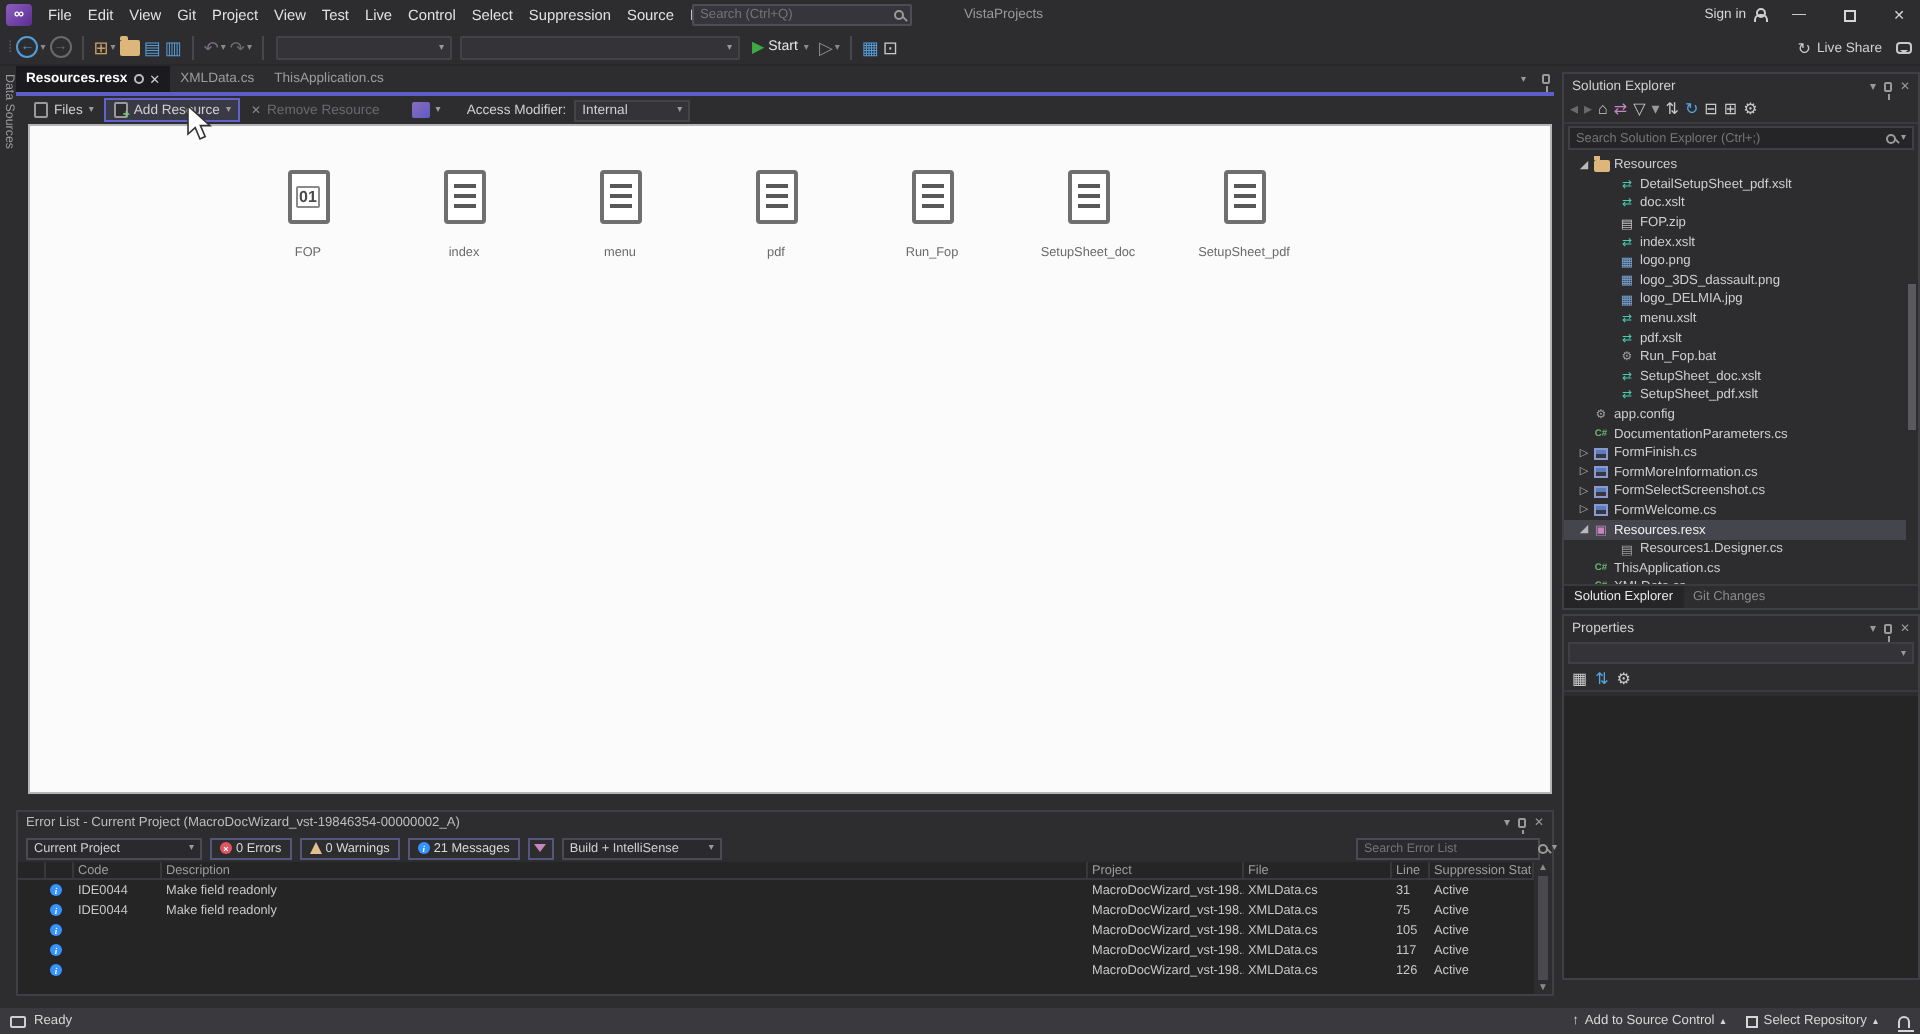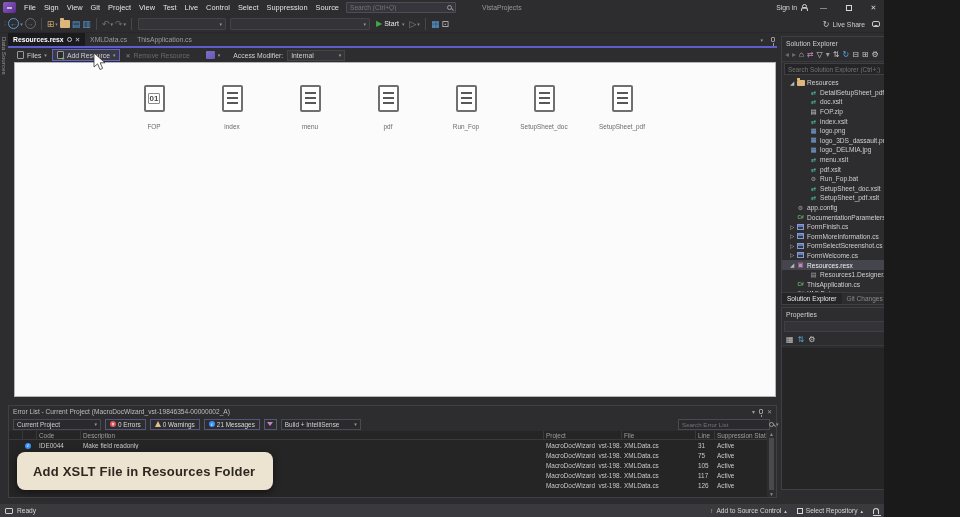--- a/index.html
+++ b/index.html
@@ -1,18 +1,18 @@
 <!DOCTYPE html>
 <html><head>
 <meta charset="utf-8">
 <style>
   * { margin:0; padding:0; box-sizing:border-box; }
   html,body { background:#1a1a1a; }
   body { font-family:"Liberation Sans","DejaVu Sans",sans-serif; }
-  .screen { position:relative; width:884px; height:517px; background:#2d2d30; overflow:hidden;
+  .screen { position:relative; width:960px; height:517px; background:#2d2d30; overflow:hidden;
             color:#d0d0d0; font-size:7px; }
 
   
   .titlebar { position:absolute; top:0; left:0; right:0; height:15px; background:#2d2d30;
               display:flex; align-items:center; }
   .vs-logo { width:13px; height:11px; margin:0 4px 0 3px; background:linear-gradient(135deg,#8b5fbf,#5c2d91);
              border-radius:2px; color:#fff; font-size:7px; font-weight:bold; display:flex; align-items:center; justify-content:center; }
   .menu-item { padding:0 4px; color:#e2e2e2; font-size:7.4px; height:15px; line-height:15px; cursor:default; }
   .qsearch { position:absolute; left:346px; top:2px; width:110px; height:11px; background:#35353b;
              border:1px solid #4d4d55; border-radius:1px; display:flex; align-items:center; padding:0 3px; }
@@ -171,21 +171,21 @@
 </style>
 </head>
 <body>
 
 <div class="screen">
 
   <div class="titlebar">
     <div class="vs-logo">∞</div>
     <div id="menu-strip" style="display:flex;">
         <div class="menu-item">File</div>
-        <div class="menu-item">Sign</div>
+        <div class="menu-item">Edit</div>
         <div class="menu-item">View</div>
         <div class="menu-item">Git</div>
         <div class="menu-item">Project</div>
         <div class="menu-item">View</div>
         <div class="menu-item">Test</div>
         <div class="menu-item">Live</div>
         <div class="menu-item">Control</div>
         <div class="menu-item">Select</div>
         <div class="menu-item">Suppression</div>
         <div class="menu-item">Source</div>
@@ -670,20 +670,17 @@
       </div>
       <div class="sb-item">
         <span class="repo-icon"></span>
         <span>Select Repository</span>
         <span class="sb-caret">▴</span>
       </div>
       <span class="bell-icon"></span>
     </div>
   </div>
 
-  <div class="callout">
-    <span class="callout-text">Add XSLT File in Resources Folder</span>
-  </div>
 
   <svg class="cursor" width="14" height="18" viewBox="0 0 14 18">
     <path d="M1,0 L1,14 L4.6,10.8 L7,16.5 L9.6,15.3 L7.2,9.8 L12,9.8 Z" fill="#ffffff" stroke="#333333" stroke-width="0.8"></path>
   </svg>
 </div>
 
 </body></html>

